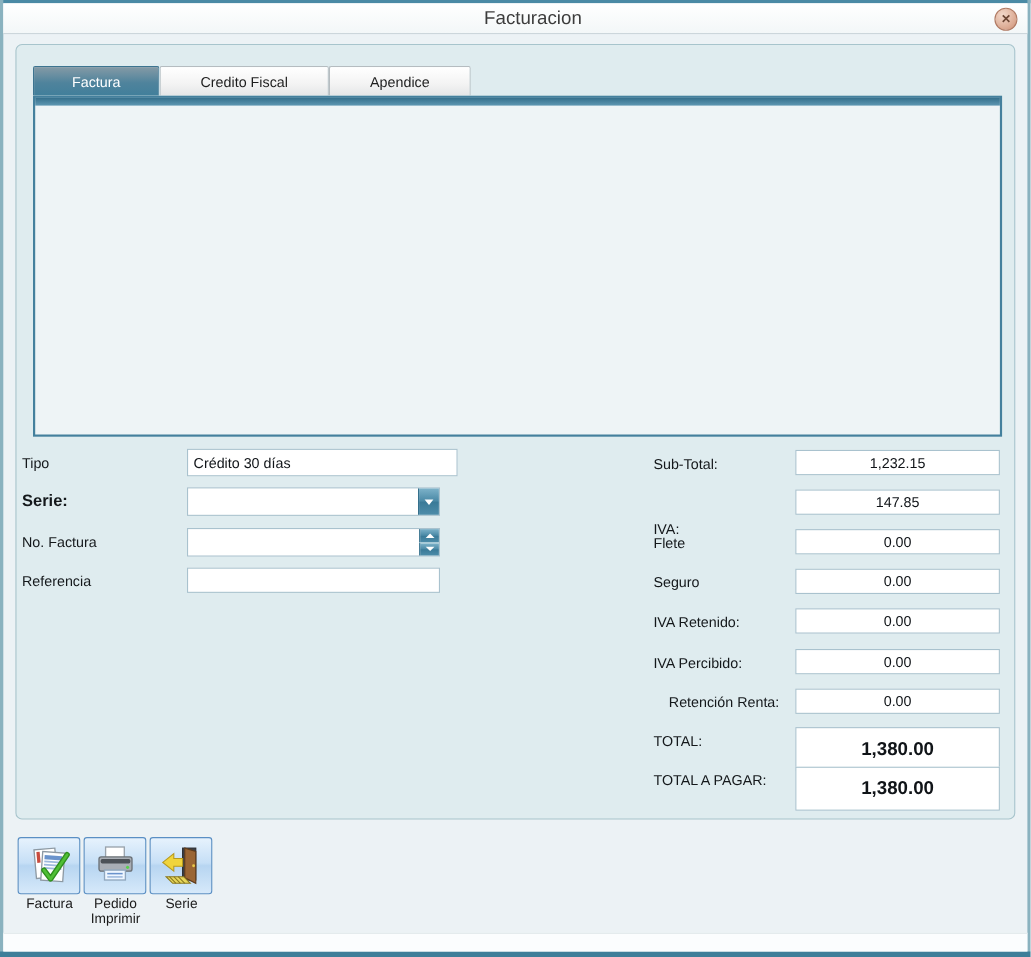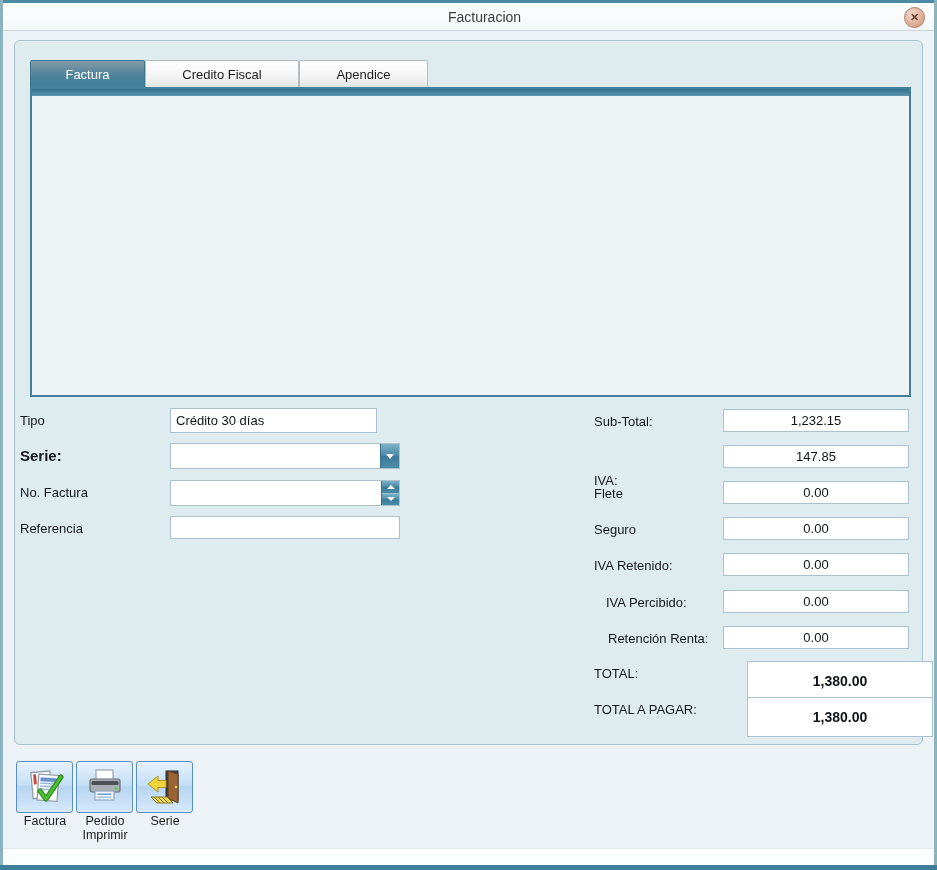--- a/index.html
+++ b/index.html
@@ -12,21 +12,21 @@
   .frame-top    { position:absolute; left:0; top:0; width:937px; height:3px;  background:#4a8aa5; }
   .frame-left   { position:absolute; left:0; top:0; width:3px;  height:870px; background:#8ab2bf; }
   .frame-right  { position:absolute; right:0; top:0; width:3px; height:870px; background:#8ab2bf; }
   .frame-bottom { position:absolute; left:0; bottom:0; width:937px; height:5px; background:#3e7e99; }
 
   .titlebar {
     position:absolute; left:3px; top:3px; width:931px; height:28px;
     background:linear-gradient(#ffffff,#f3f7f8);
     border-bottom:1px solid #ccd6db; text-align:center;
   }
-  .title-text { font-size:14px; color:#3c3c3c; line-height:28px;margin-left:32px; }
+  .title-text { font-size:17px; color:#3c3c3c; line-height:28px;margin-left:32px; }
   .close-btn {
     position:absolute; right:9px; top:4px; width:21px; height:21px; border-radius:50%;
     background:radial-gradient(circle at 35% 30%, #f3d9cb, #dcab94 65%, #c98f77);
     border:1px solid #b07a63; cursor:pointer;
     display:flex; align-items:center; justify-content:center;
     font-size:11px; font-weight:bold; color:#6b4533;
   }
   .bottom-strip { position:absolute; left:3px; bottom:5px; width:931px; height:17px; background:#fbfdfe; border-top:1px solid #e2e9ec; }
 
   .groupbox {
@@ -56,21 +56,21 @@
   .lbl { position:absolute; font-size:13px; color:#14181b; white-space:nowrap; line-height:25px; }
   .lbl.b { font-weight:bold; font-size:15px; }
 
   .fld {
     position:absolute; height:25px; border:1px solid #a9c2ce; background:#ffffff;
     font-family:"Liberation Sans", sans-serif; font-size:13px; color:#101418;
     padding:0 5px; outline:none;
   }
   .fld.b { font-weight:bold; }
   .fld.num { text-align:center; height:23px; }
-  .fld.num.b { height:40px; font-size:14px;margin-left:24px; }
+  .fld.num.b { height:40px; font-size:17px; }
   textarea.fld { resize:none; padding-top:3px; }
 
   
   .combo { position:absolute; }
   .combo input { position:absolute; left:0; top:0; width:100%; height:100%;
     border:1px solid #a9c2ce; background:#fff; font-size:13px; padding:0 22px 0 5px; outline:none;
     font-family:"Liberation Sans", sans-serif; color:#101418; }
   .combo input:disabled { background:#eef3f5; color:#9fb0ba; border-color:#b6c6ce; }
   .dd-btn { position:absolute; right:1px; top:1px; bottom:1px; width:19px;
     background:linear-gradient(#7db2c9,#4a89a6 48%,#3a7a98 52%,#4d8ca9);
@@ -164,21 +164,21 @@
   <span class="lbl" style="left:42px;top:281px;">Email:</span>
   <input class="fld" style="left: 172px; top: 281px; width: 724px;" value="">
 
   <span class="lbl" style="left:42px;top:311px;">Telefono</span>
   <input class="fld" style="left: 172px; top: 311px; width: 232px;" value="">
 
   <span class="lbl" style="left:42px;top:350px;">Observaciones</span>
   <textarea class="fld" style="left: 172px; top: 342px; width: 719px; height: 40px;"></textarea>
 
   <span class="lbl" style="left:20px;top:408px;">Tipo</span>
-  <input class="fld" style="left: 170px; top: 408px; width: 207px;" value="Crédito 30 días">
+  <input class="fld" style="left: 170px; top: 408px; width: 246px;" value="Crédito 30 días">
 
   <span class="lbl b" style="left:20px;top:443px;">Serie:</span>
   <div class="combo" style="left:170px;top:443px;width:230px;height:26px;">
     <input value="" style="">
     <div class="dd-btn">
         <div class="tri"></div>
       </div>
   </div>
 
   <span class="lbl" style="left:20px;top:480px;">No. Factura</span>
@@ -205,21 +205,21 @@
 
   <span class="lbl" style="left:594px;top:481px;">Flete</span>
   <input class="fld num" style="left: 723px; top: 481px; width: 186px;" value="0.00">
 
   <span class="lbl" style="left:594px;top:517px;">Seguro</span>
   <input class="fld num" style="left: 723px; top: 517px; width: 186px;" value="0.00">
 
   <span class="lbl" style="left:594px;top:553px;">IVA Retenido:</span>
   <input class="fld num" style="left: 723px; top: 553px; width: 186px;" value="0.00">
 
-  <span class="lbl" style="left:594px;top:590px;margin-left:12px;">IVA Percibido:</span>
+  <span class="lbl" style="left:594px;top:590px;">IVA Percibido:</span>
   <input class="fld num" style="left: 723px; top: 590px; width: 186px;" value="0.00">
 
   <span class="lbl" style="left:594px;top:626px;margin-left:14px;">Retención Renta:</span>
   <input class="fld num" style="left: 723px; top: 626px; width: 186px;" value="0.00">
 
   <span class="lbl" style="left:594px;top:661px;">TOTAL:</span>
   <input class="fld num b" style="left: 723px; top: 661px; width: 186px;" value="1,380.00">
 
   <span class="lbl" style="left:594px;top:697px;">TOTAL A PAGAR:</span>
   <input class="fld num b" style="left: 723px; top: 697px; width: 186px;" value="1,380.00">

